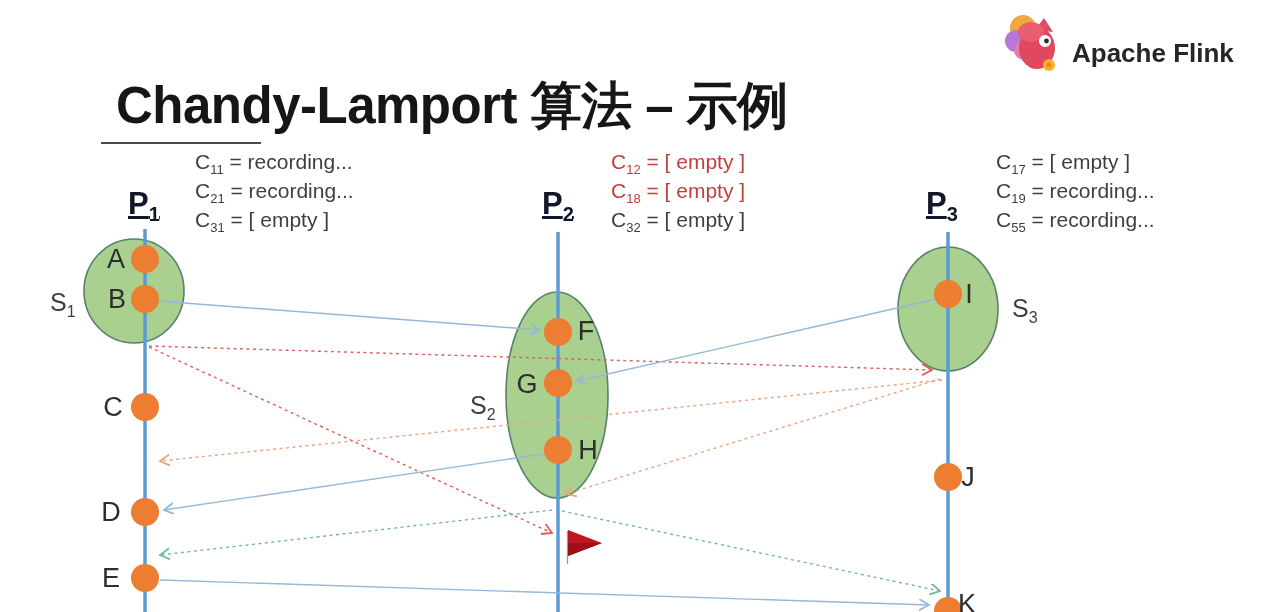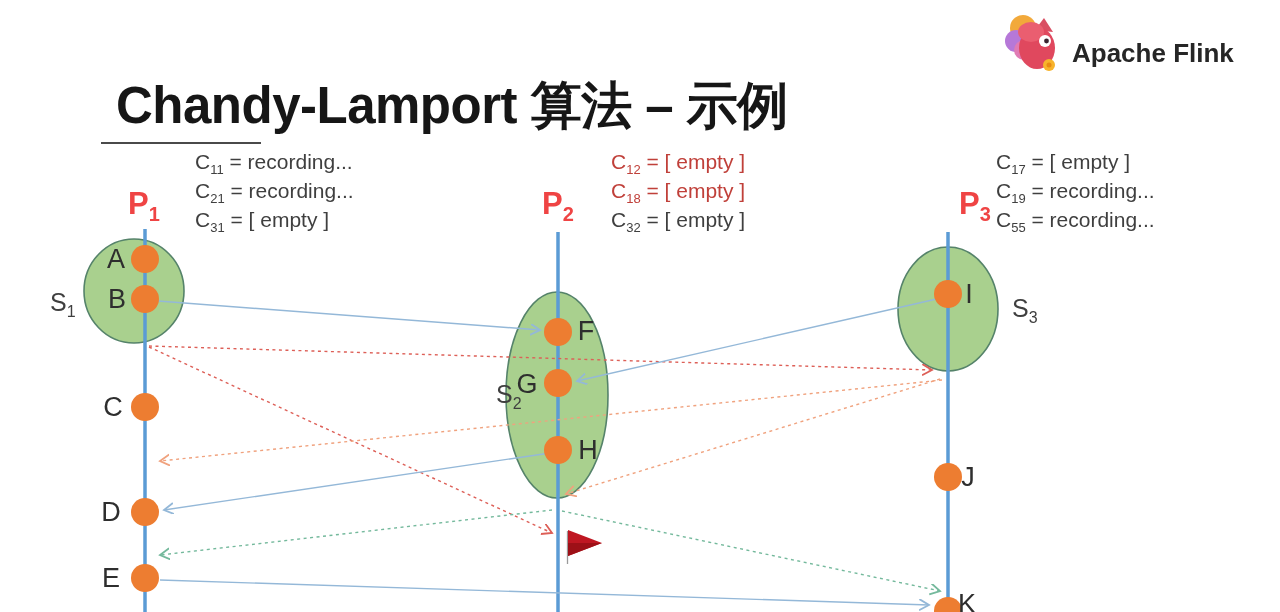--- a/index.html
+++ b/index.html
@@ -23,38 +23,38 @@
     left:1072px;top:38px;
     font-size:26px;font-weight:700;color:#262626;white-space:nowrap;
   }
   .annot{
     font-size:21px;line-height:29px;color:#3f3f3f;white-space:nowrap;
   }
   .annot .row{height:29px;margin-left:19px;}
   .annot .row.red{color:#c0403a;}
   .annot sub{font-size:13px;line-height:0;}
   .p-label{
-    font-size:31px;font-weight:700;color:#ef4444;white-space:nowrap;
+    font-size:31px;font-weight:700;color:#0f172a;white-space:nowrap;text-decoration:underline;
   }
   .p-label sub{font-size:20px;line-height:0;}
   .s-label{
     font-size:25px;color:#3f3f3f;white-space:nowrap;
   }
   .s-label sub{font-size:16px;line-height:0;}
   .ev{
     font-size:27px;color:#2e2e2e;transform:translate(-50%,-50%);white-space:nowrap;
   }
   #annot-p1{left:176px;top:147px;}
   #annot-p2{left:592px;top:147px;}
   #annot-p3{left:977px;top:147px;}
   #plabel-1{left:128px;top:186px;}
   #plabel-2{left:542px;top:186px;text-align:right;}
-  #plabel-3{left:926px;top:186px;margin-left:33px;}
+  #plabel-3{left:926px;top:186px;}
   #slabel-1{left:50px;top:288px;}
-  #slabel-2{left:470px;top:380px;margin-left:26px;}
+  #slabel-2{left:470px;top:391px;}
   #slabel-3{left:1012px;top:294px;}
 </style>
 </head>
 <body>
 
 <div class="slide">
 
   <svg class="abs" style="left:0;top:0" width="1280" height="612" viewBox="0 0 1280 612">
     <defs>
       <marker id="m-blue" markerWidth="12" markerHeight="12" refX="7" refY="4" orient="auto">

